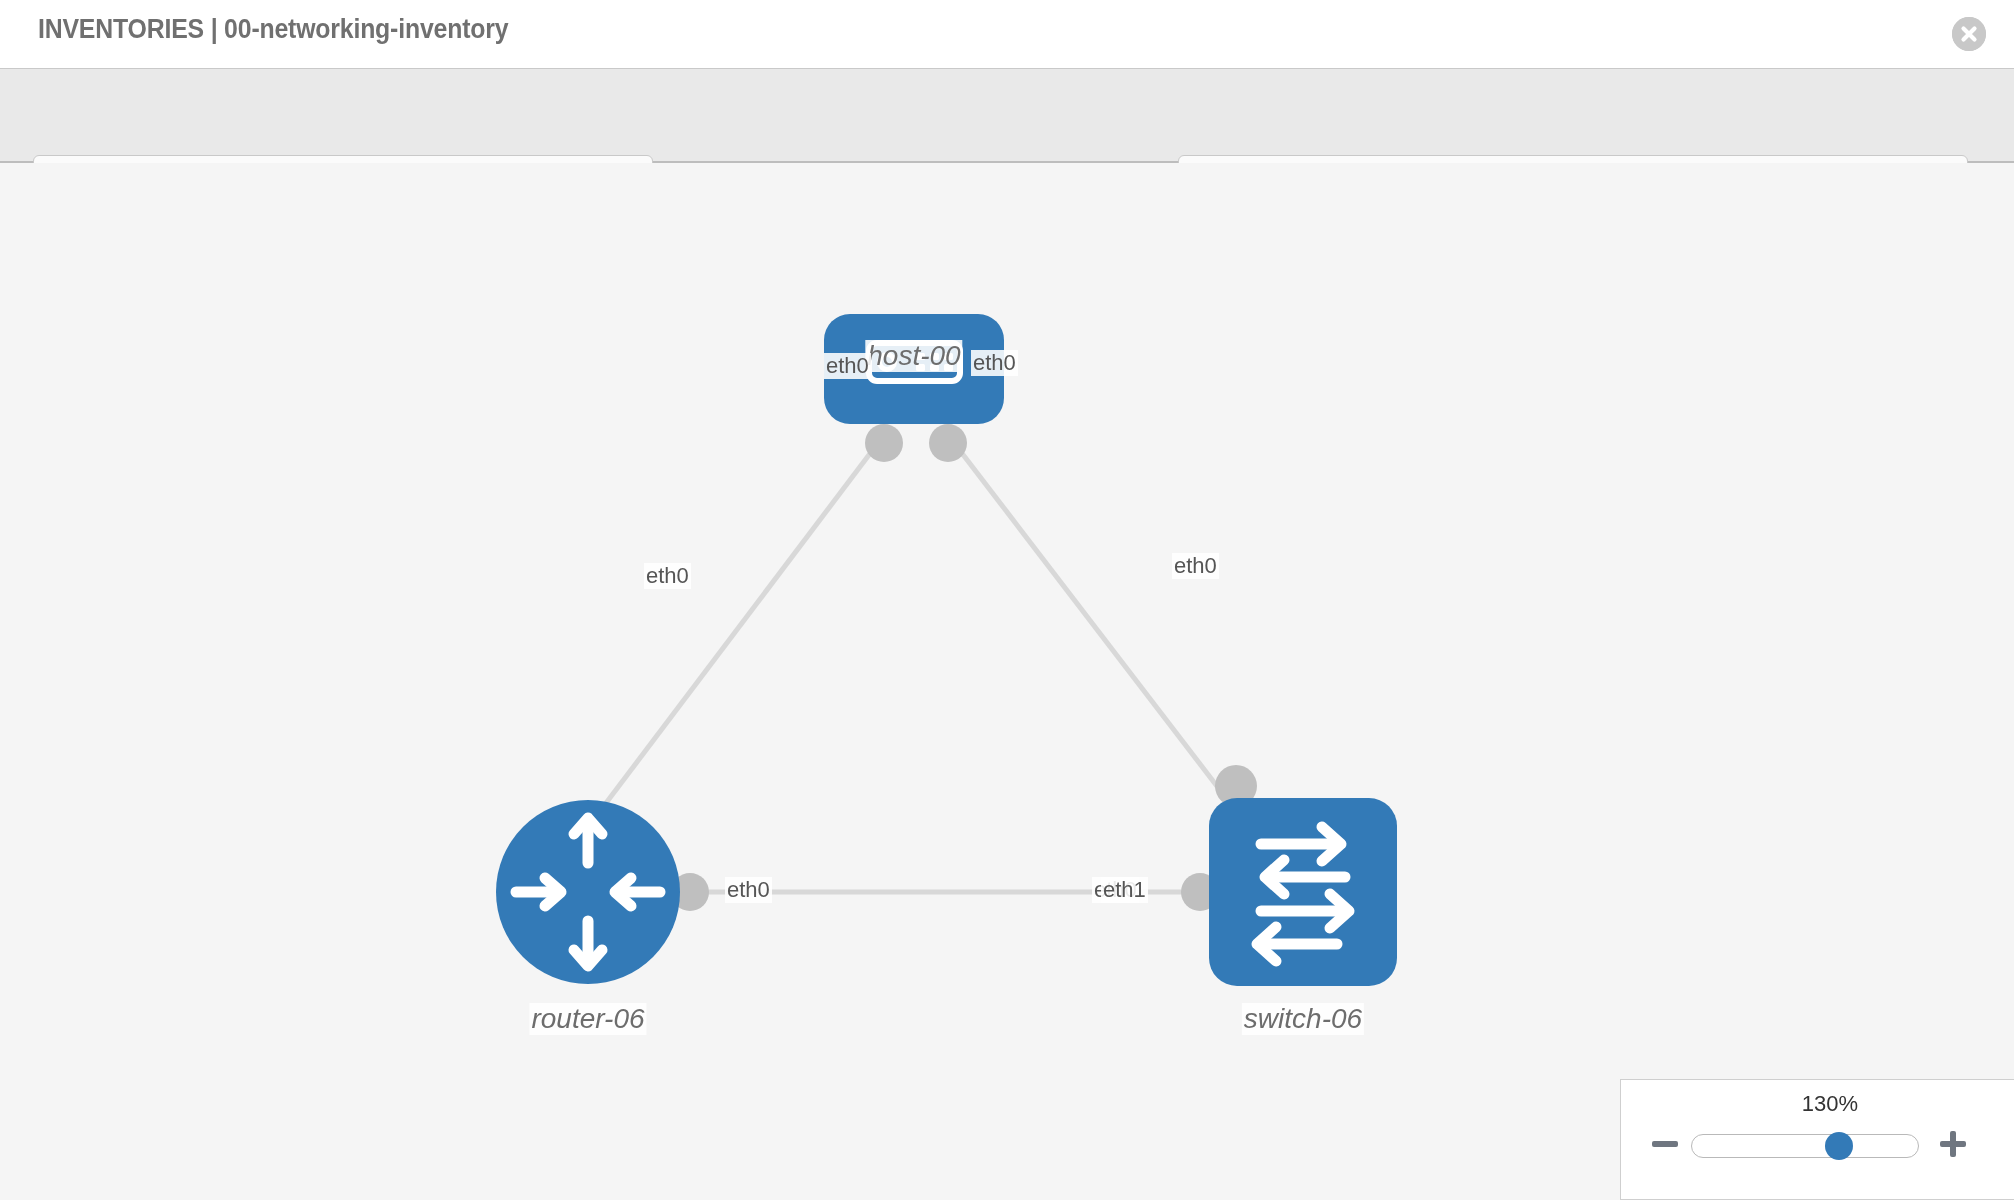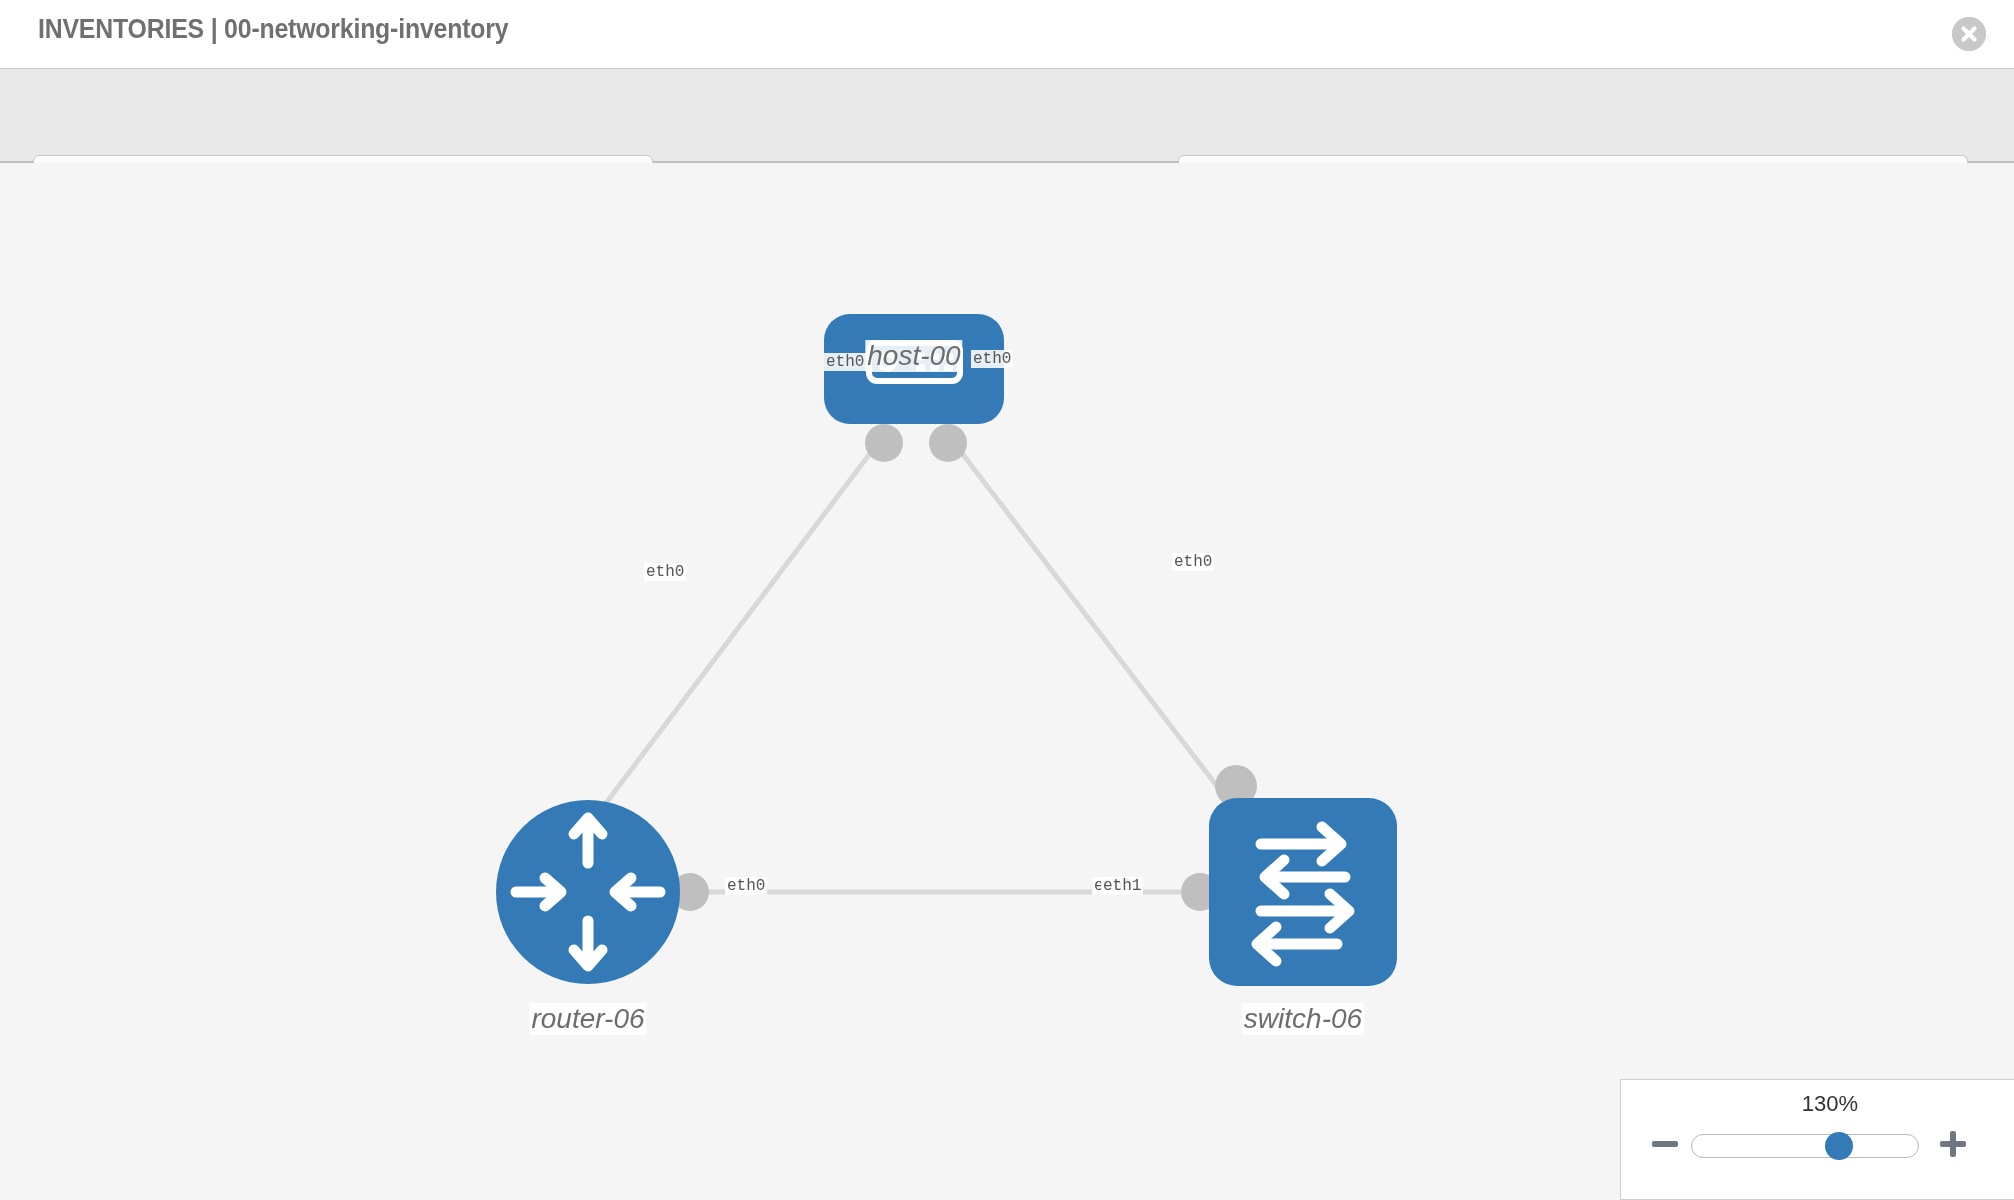--- a/index.html
+++ b/index.html
@@ -125,26 +125,25 @@
     font-size: 28px;
     color: #6d6d6d;
     background: rgba(255,255,255,0.88);
     padding: 0 2px;
     white-space: nowrap;
     transform: translateX(-50%);
     font-style: italic;
   }
   .iface-label {
     position: absolute;
-    font-size: 16px;
+    font-size: 22px;
     color: #555555;
     background: rgba(255,255,255,0.88);
     padding: 0 2px;
     white-space: nowrap;
-    font-family: Liberation Mono, monospace;
   }
 
   
   .zoom-panel {
     position: absolute;
     left: 1620px;
     top: 1079px;
     width: 420px;
     height: 121px;
     background: #ffffff;

